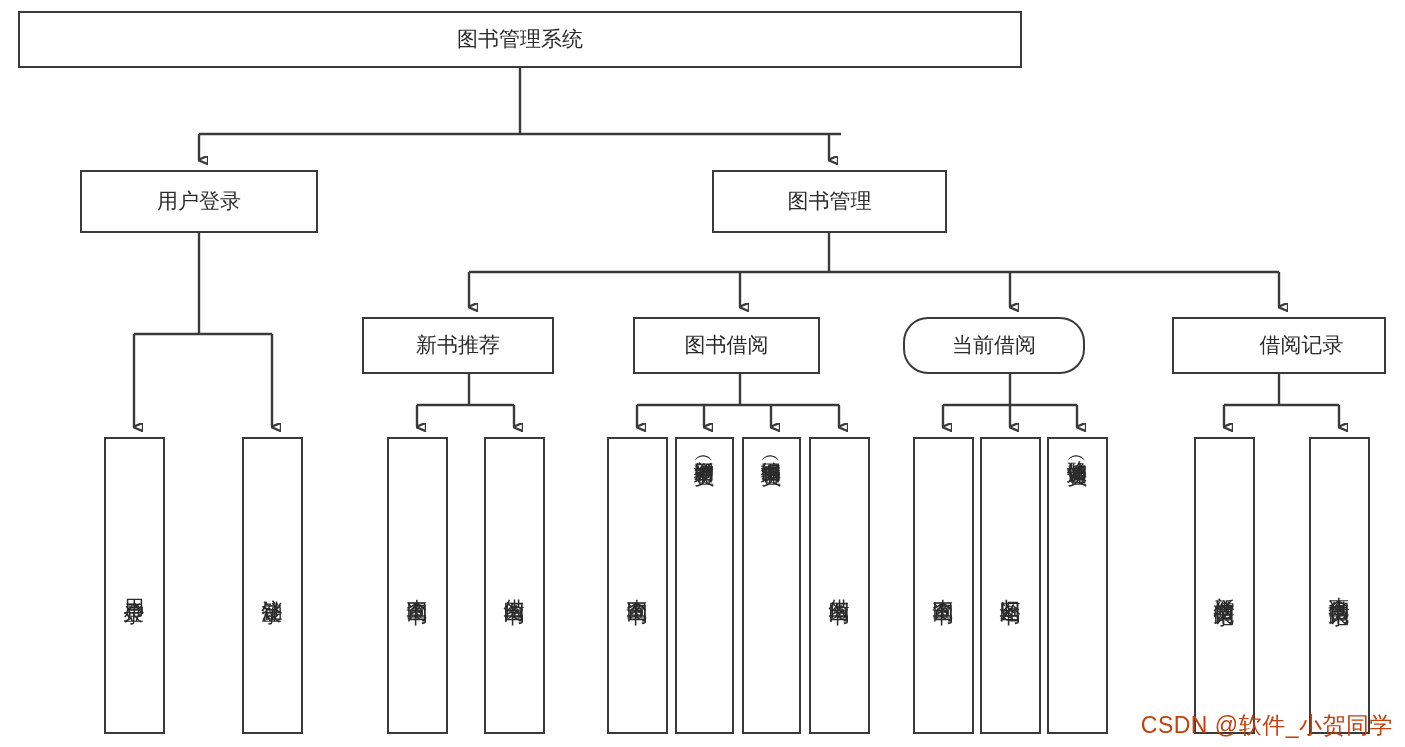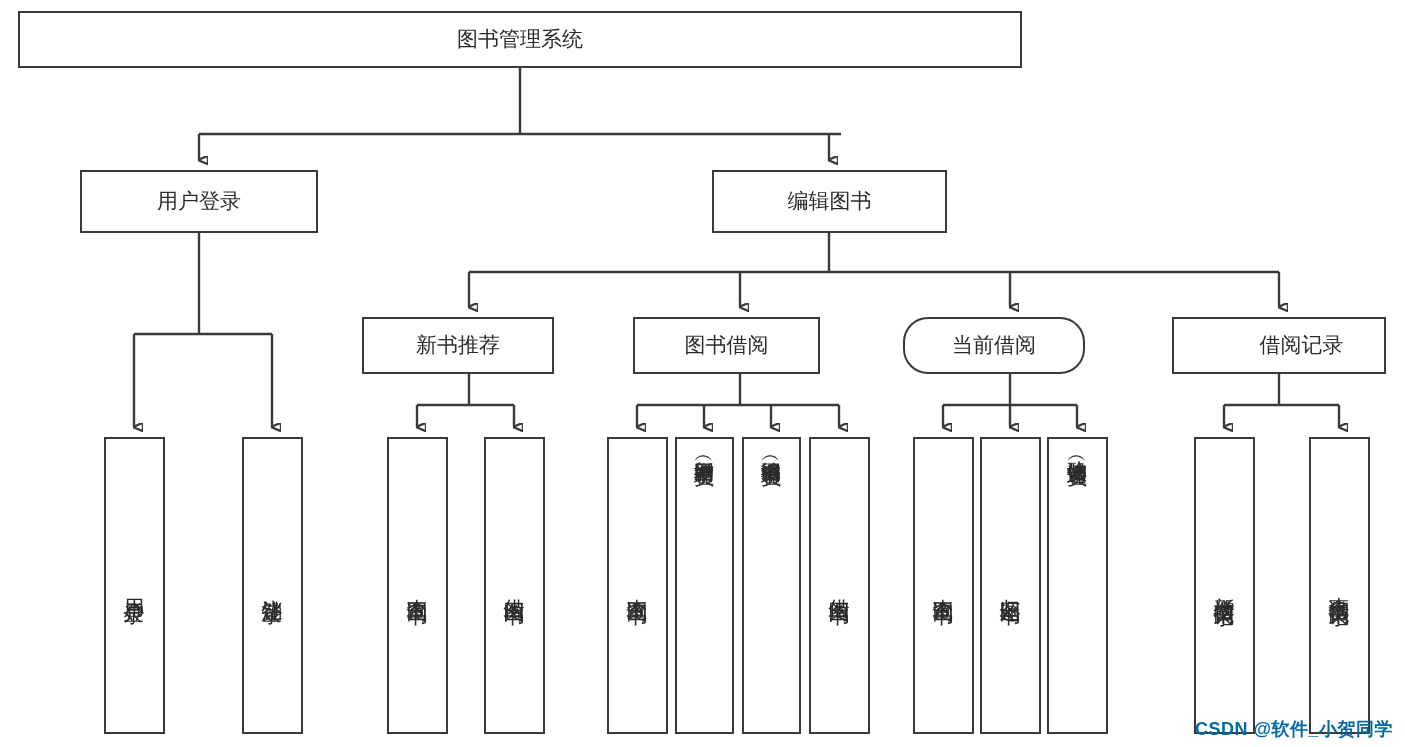--- a/index.html
+++ b/index.html
@@ -68,25 +68,24 @@
   }
   svg#links path, svg#links line {
     stroke: #3a3a3a;
     stroke-width: 2.4;
     fill: none;
   }
   .watermark {
     position: absolute;
     right: 12px;
     bottom: 6px;
-    font-size: 18px;
-    color: #0369a1;
+    font-size: 23px;
+    color: #c2410c;
     letter-spacing: 0.5px;
     white-space: nowrap;
-    font-weight: bold;
   }
 </style>
 </head>
 <body>
 
 <div id="canvas">
 
   <svg id="links" viewBox="0 0 1405 747">
     <defs>
       <marker id="arrow" markerWidth="9" markerHeight="10" refX="4.2" refY="9" orient="auto" markerUnits="userSpaceOnUse">
@@ -136,21 +135,21 @@
   </svg>
 
   <div class="node horiz" style="left:18px; top:11px; width:1004px; height:57px;">
     <span class="label">图书管理系统</span>
   </div>
 
   <div class="node horiz" style="left:80px; top:170px; width:238px; height:63px;">
     <span class="label">用户登录</span>
   </div>
   <div class="node horiz" style="left:712px; top:170px; width:235px; height:63px;">
-    <span class="label">编辑图书</span>
+    <span class="label">图书管理</span>
   </div>
 
   <div class="node horiz" style="left:362px; top:317px; width:192px; height:57px;">
     <span class="label">新书推荐</span>
   </div>
   <div class="node horiz" style="left:633px; top:317px; width:187px; height:57px;">
     <span class="label">图书借阅</span>
   </div>
   <div class="node horiz" style="left:903px; top:317px; width:182px; height:57px;border-radius:25px;">
     <span class="label">当前借阅</span>

